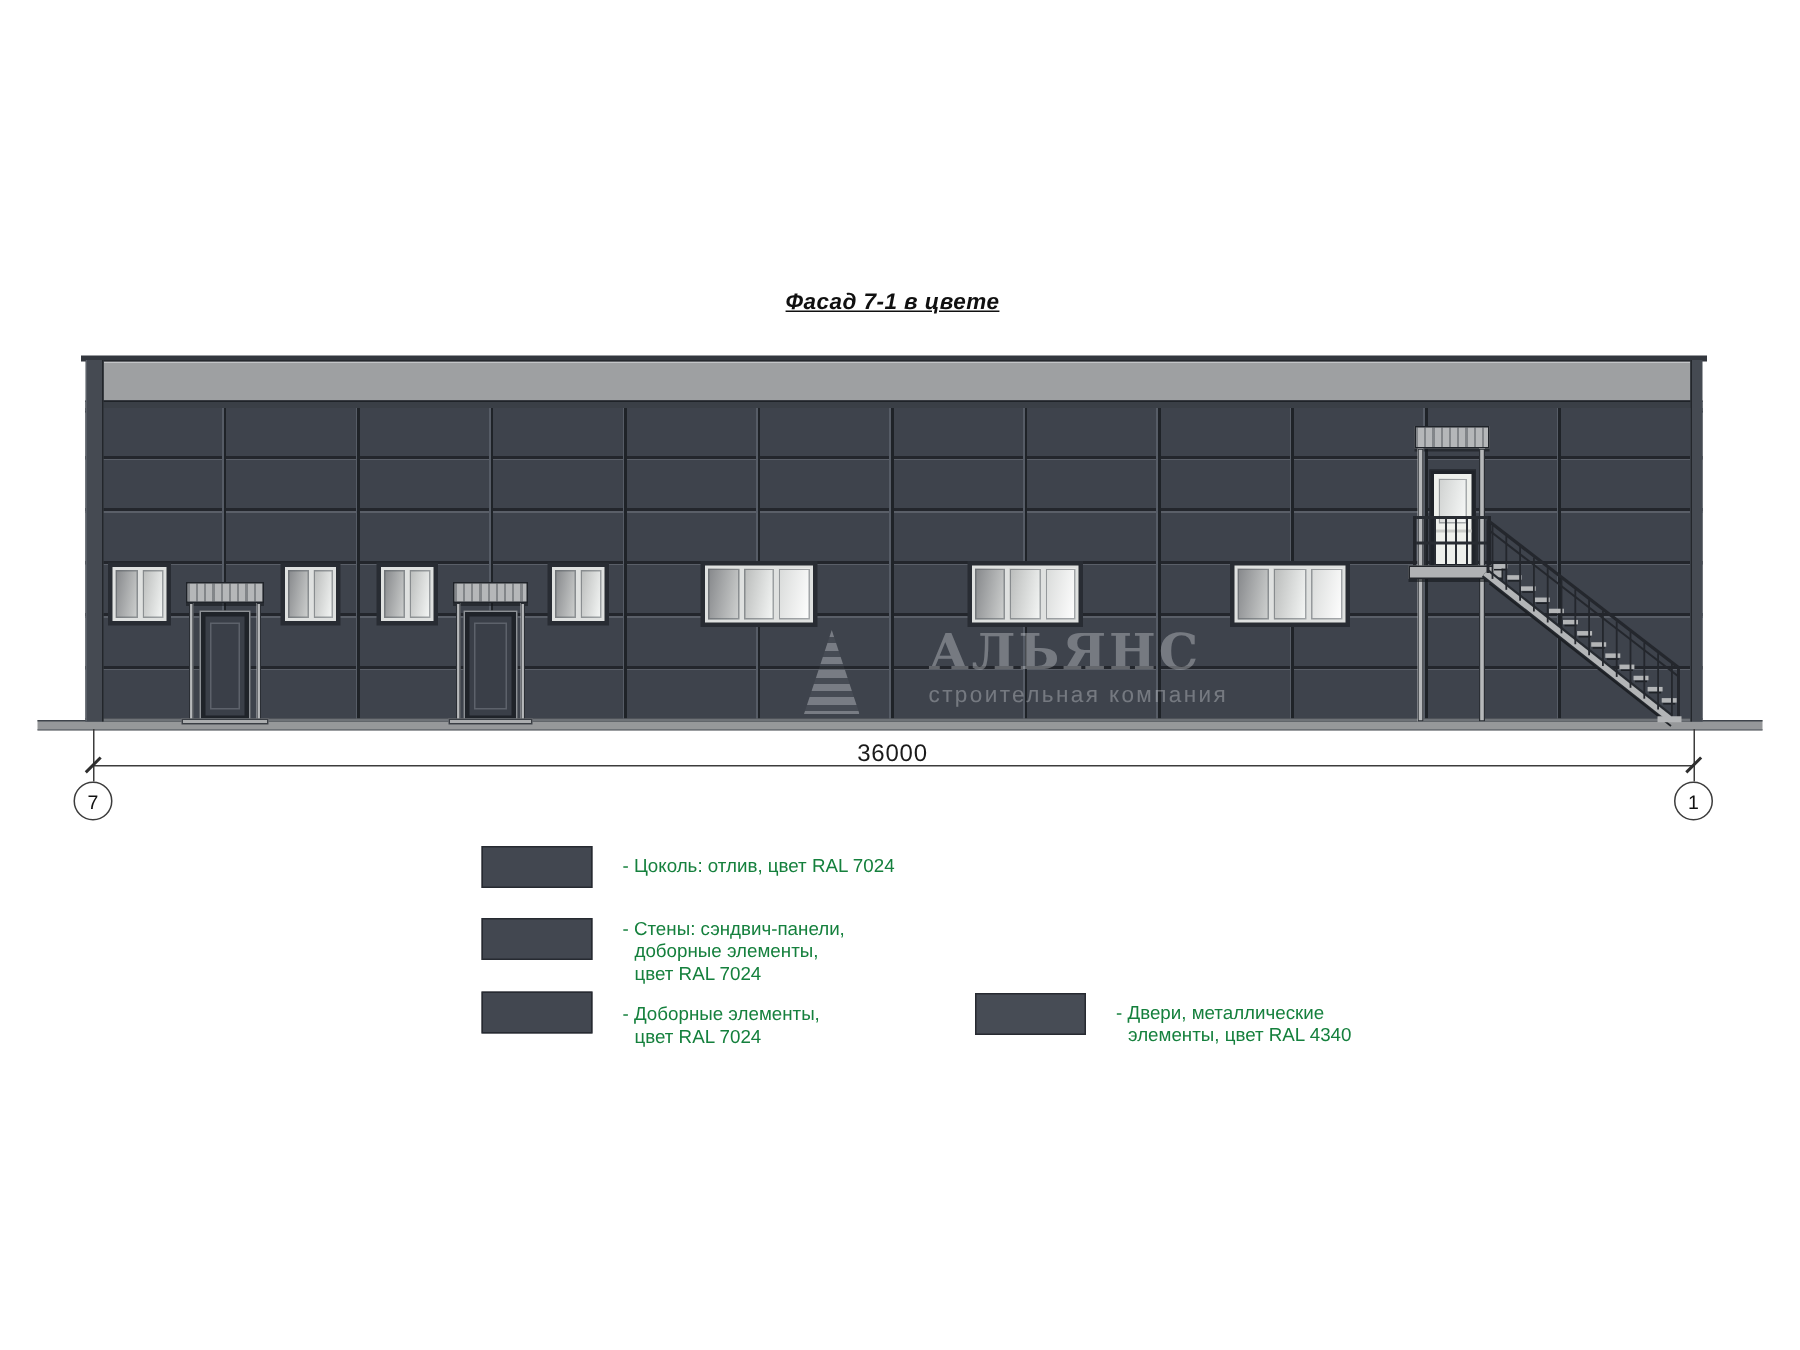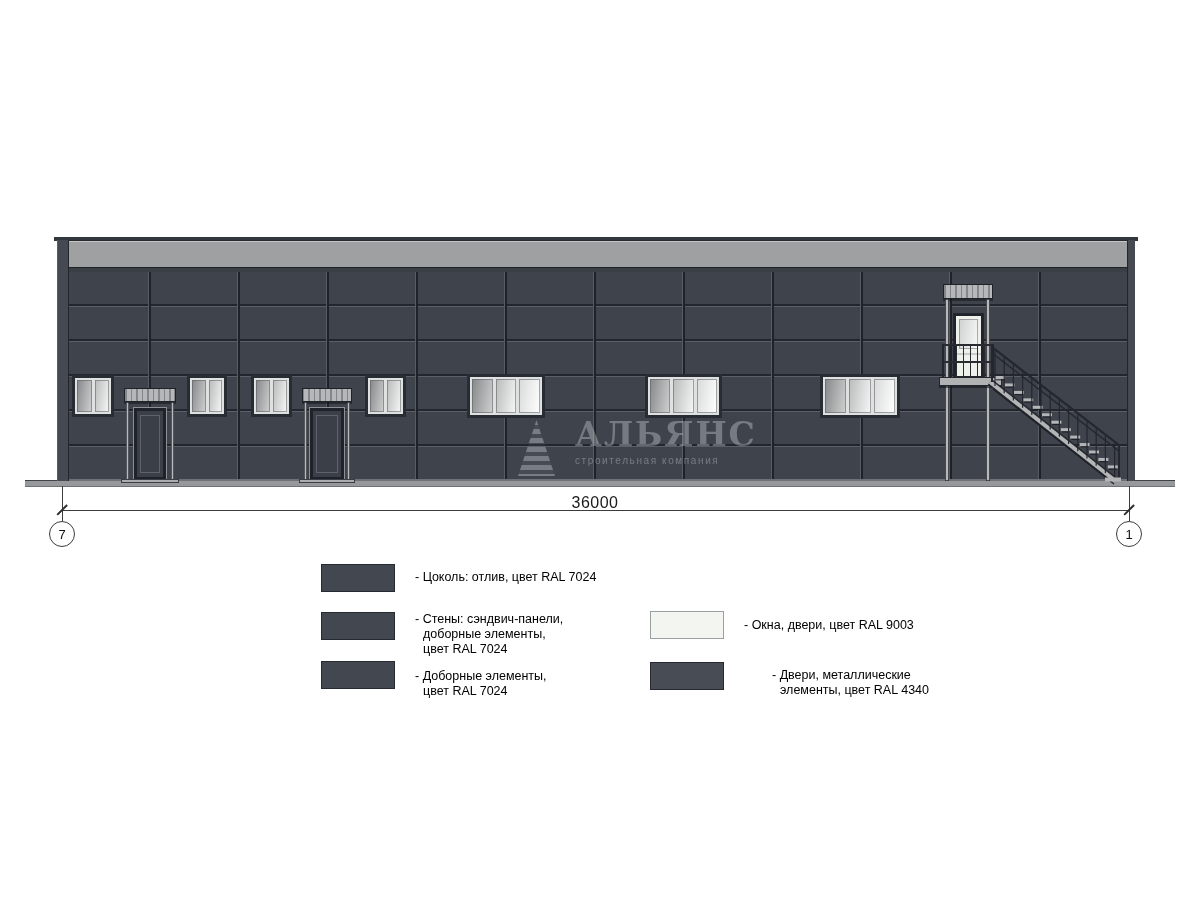--- a/index.html
+++ b/index.html
@@ -75,40 +75,41 @@
   .dimlabel{left:520px;top:494px;width:150px;text-align:center;font-size:16px;letter-spacing:.5px;color:#1a1a1a;}
   .axis-circle{
     width:26px;height:26px;border:1.2px solid #3c3c3c;border-radius:50%;background:#fff;
     display:flex;align-items:center;justify-content:center;font-size:13px;color:#111;box-sizing:border-box;
   }
 
   
   .leg-item{position:absolute;display:flex;align-items:flex-start;}
   .swatch{width:74px;height:28px;border:1px solid rgba(35,39,45,.9);box-sizing:border-box;flex:0 0 auto;}
   .swatch.lightborder{border:1px solid #9aa0a0;}
-  .leg-text{margin-left:20px;font-size:12.5px;line-height:15px;color:#000000;white-space:nowrap;}
+  .leg-text{margin-left:20px;font-size:12.5px;line-height:15px;color:#15803d;white-space:nowrap;}
   .leg-line + .leg-line{padding-left:8px;}
   .pt0{padding-top:0;} .pt6{padding-top:6px;} .pt7{padding-top:7px;} .pt8{padding-top:8px;}
 
   
-  .watermark{left:518px;top:420px;display:flex;align-items:flex-start;opacity:.34;}
+  .watermark{left:536px;top:420px;display:flex;align-items:flex-start;opacity:.34;gap:26px;}
   .wm-pyramid{
     width:37px;height:56px;
     background-image:repeating-linear-gradient(to bottom,#e8ebef 0 5px, rgba(232,235,239,.15) 5px 9px);
     clip-path:polygon(50% 0, 100% 100%, 0 100%);
   }
   .wm-text{margin-left:20px;}
   .wm-name{font-family:"DejaVu Serif", serif;font-weight:bold;font-size:33px;line-height:30px;letter-spacing:2px;color:#e2e5e9;}
-  .wm-sub{font-size:10px;letter-spacing:1.6px;color:#dfe2e6;margin-top:5px;}
+  .wm-sub{font-size:15px;letter-spacing:1.6px;color:#dfe2e6;margin-top:5px;}
 </style>
 </head>
 <body>
 
 <div class="canvas">
 
+  <div class="abs title">Фасад 7-1 в цвете</div>
 
   <div class="abs ground"></div>
 
   <div class="abs building">
     <div class="abs roofline"></div>
     <div class="abs band"></div>
     <div class="abs subband"></div>
     <div class="abs wall"></div>
     <div class="abs trim-l"></div>
     <div class="abs trim-r"></div>
@@ -286,27 +287,21 @@
     </div>
   </div>
   <div class="leg-item" style="left:321px;top:661px;">
     <div class="swatch" style="background-color: rgb(66, 71, 80);"></div>
     <div class="leg-text pt8">
       <div class="leg-line">- Доборные элементы,</div>
       <div class="leg-line">цвет RAL 7024</div>
     </div>
   </div>
 
-  <div class="leg-item" style="left:650px;top:611px;">
-    <div class="swatch lightborder" style="background-color: rgb(242, 245, 240);"></div>
-    <div class="leg-text pt7">
-      <div class="leg-line">- Окна, двери, цвет RAL 9003</div>
-    </div>
-  </div>
-  <div class="leg-item" style="left:650px;top:662px;gap:28px;">
+  <div class="leg-item" style="left:650px;top:662px;">
     <div class="swatch" style="background-color: rgb(71, 76, 85);"></div>
     <div class="leg-text pt6">
       <div class="leg-line">- Двери, металлические</div>
       <div class="leg-line">элементы, цвет RAL 4340</div>
     </div>
   </div>
 
 </div>
 
 </body></html>

